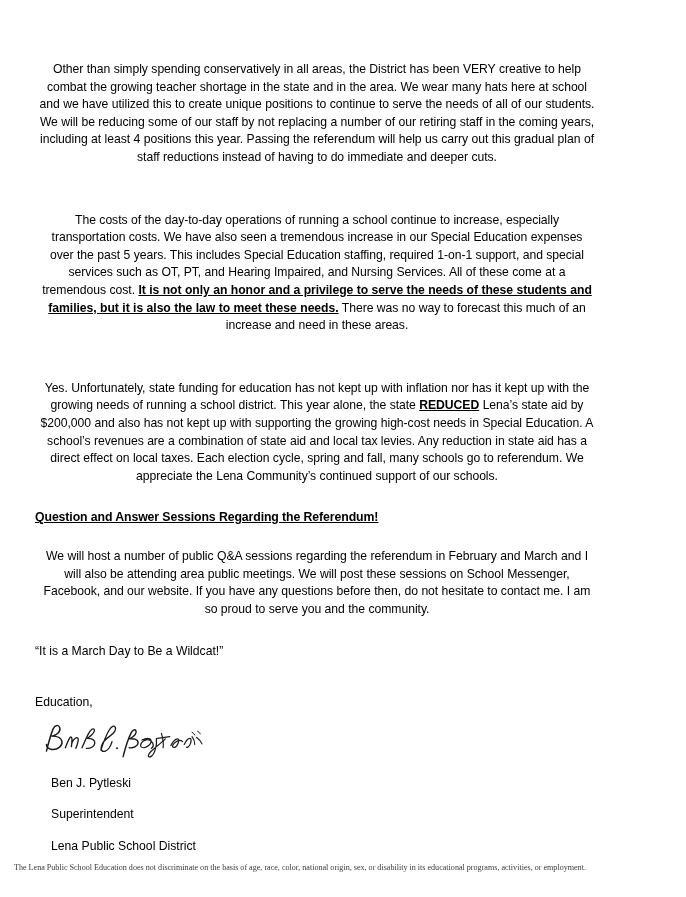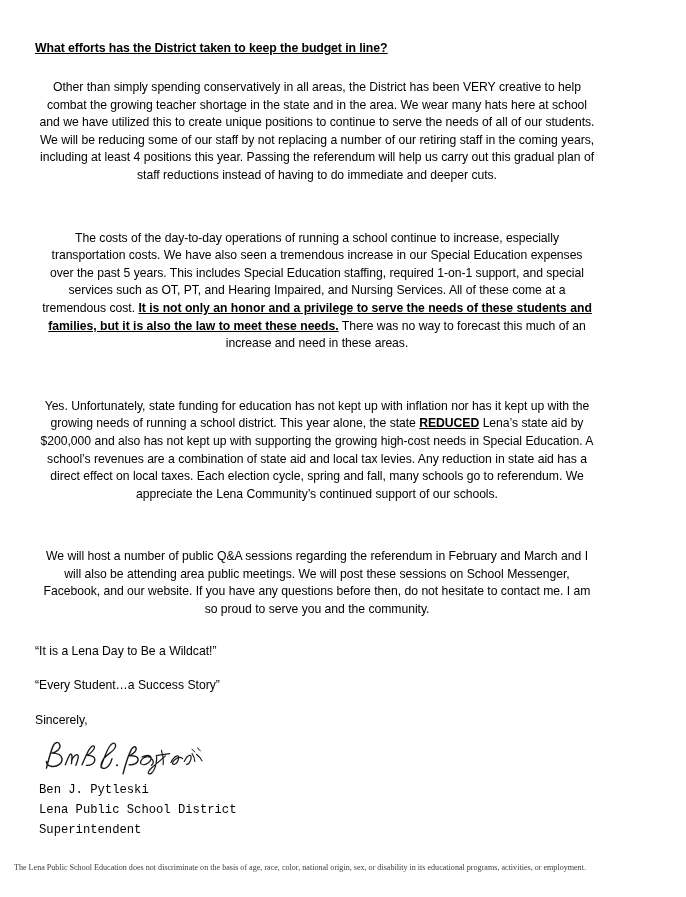--- a/index.html
+++ b/index.html
@@ -52,22 +52,21 @@
     text-decoration: underline;
   }
   .quote {
     font-size: 12.2px;
     line-height: 17.6px;
     margin: 0;
   }
   .sigblock {
     font-size: 12.2px;
     line-height: 15.6px;
-    margin: 4px;
-    font-family: Liberation Mono, monospace;
+    margin: 16px;
   }
   .signature {
     margin: 8px 0 6px 2px;
     height: 40px;
     width: 170px;
   }
   .footer {
     position: absolute;
     left: 14px;
     top: 862px;
@@ -78,49 +77,48 @@
     color: #3a3a3a;
     white-space: nowrap;
   }
 </style>
 </head>
 <body>
 
 <div class="page">
   <div class="content">
 
-    <h2 class="qheading">
-      <span>What efforts has the District taken to keep the budget in line?</span>
-    </h2>
     <div class="spacer-md"></div>
     <p class="para"><span>Other than simply spending conservatively in all areas, the District has been VERY creative to help combat the growing teacher shortage in the state and in the area.  We wear many hats here at school and we have utilized this to create unique positions to continue to serve the needs of all of our students.  We will be reducing some of our staff by not replacing a number of our retiring staff in the coming years, including at least 4 positions this year.  Passing the referendum will help us carry out this gradual plan of staff reductions instead of having to do immediate and deeper cuts.</span></p>
 
     <div class="spacer-lg"></div>
 
     <div class="spacer-md"></div>
     <p class="para"><span>The costs of the day-to-day operations of running a school continue to increase, especially transportation costs.  We have also seen a tremendous increase in our Special Education expenses over the past 5 years.  This includes Special Education staffing, required 1-on-1 support, and special services such as OT, PT, and Hearing Impaired, and Nursing Services.  All of these come at a tremendous cost.  </span><span class="bu">It is not only an honor and a privilege to serve the needs of these students and families, but it is also the law to meet these needs.</span><span>  There was no way to forecast this much of an increase and need in these areas.</span></p>
 
     <div class="spacer-lg"></div>
 
     <div class="spacer-md"></div>
     <p class="para"><span>Yes.  Unfortunately, state funding for education has not kept up with inflation nor has it kept up with the growing needs of running a school district.  This year alone, the state </span><span class="bu">REDUCED</span><span> Lena’s state aid by $200,000 and also has not kept up with supporting the growing high-cost needs in Special Education.  A school’s revenues are a combination of state aid and local tax levies.  Any reduction in state aid has a direct effect on local taxes.  Each election cycle, spring and fall, many schools go to referendum.  We appreciate the Lena Community’s continued support of our schools.</span></p>
 
     <div class="spacer-lg"></div>
 
+    <h2 class="qheading">
+      <span>Question and Answer Sessions Regarding the Referendum!</span>
+    </h2>
     <div class="spacer-md"></div>
     <p class="para"><span>We will host a number of public Q&amp;A sessions regarding the referendum in February and March and I will also be attending area public meetings.  We will post these sessions on School Messenger, Facebook, and our website.  If you have any questions before then, do not hesitate to contact me.  I am so proud to serve you and the community.</span></p>
 
     <div class="spacer-lg"></div>
 
-    <p class="quote">“It is a Lena Day to Be a Wildcat!”</p>
+    <p class="quote">“It is a March Day to Be a Wildcat!”</p>
     <div class="spacer-md"></div>
-    <p class="quote">“Every Student…a Success Story”</p>
     <div class="spacer-md"></div>
 
-    <p class="quote">Sincerely,</p>
+    <p class="quote">Education,</p>
 
     <div class="signature">
       <svg viewBox="0 0 300 72" width="170" height="40" xmlns="http://www.w3.org/2000/svg" aria-hidden="true">
         <g fill="none" stroke="#1a1a1a" stroke-linecap="round" stroke-linejoin="round">
           <path d="M14 56 C18 40 22 26 26 16 C30 8 36 8 38 14 C40 21 33 27 24 29 C33 29 41 32 42 39 C43 47 34 54 24 53 C17 52 14 48 14 44" stroke-width="2.6"></path>
           <path d="M48 50 C51 42 54 35 56 32 C58 29 60 31 60 35 C60 40 59 45 59 48 C59 43 62 36 66 33 C70 30 72 33 71 38 C70 43 68 48 67 51" stroke-width="2.4"></path>
           <path d="M78 50 C82 41 86 31 90 24 C94 17 98 14 100 17 C102 21 96 27 88 33 C96 33 102 36 101 42 C100 48 93 52 86 51" stroke-width="2.4"></path>
           <path d="M112 54 C116 42 121 28 127 18 C131 11 136 9 138 13 C140 18 135 24 128 29 C121 34 115 40 113 47 C111 54 114 58 120 56 C126 54 130 46 132 39" stroke-width="2.4"></path>
           <circle cx="141" cy="51" r="1.8" fill="#1a1a1a" stroke="none"></circle>
           <path d="M152 66 C156 50 161 34 166 24 C169 18 173 16 175 19 C177 23 172 29 164 34 C172 33 179 35 179 41 C179 47 171 51 163 50" stroke-width="2.6"></path>
@@ -132,19 +130,19 @@
           <path d="M262 44 C265 38 269 33 272 33 C275 33 275 38 273 43 C271 48 268 50 266 49" stroke-width="2.2"></path>
           <path d="M276 30 C279 34 281 39 281 44" stroke-width="2.0"></path>
           <path d="M276 22 C278 23 280 25 281 27" stroke-width="1.8"></path>
           <path d="M284 31 C288 34 292 38 294 43" stroke-width="2.0"></path>
           <path d="M286 20 C288 21 290 23 291 25" stroke-width="1.8"></path>
         </g>
       </svg>
     </div>
 
     <p class="sigblock">Ben J. Pytleski</p>
+    <p class="sigblock">Superintendent</p>
     <p class="sigblock">Lena Public School District</p>
-    <p class="sigblock">Superintendent</p>
 
   </div>
 
   <div class="footer">The Lena Public School Education does not discriminate on the basis of age, race, color, national origin, sex, or disability in its educational programs, activities, or employment.</div>
 </div>
 
 </body></html>

